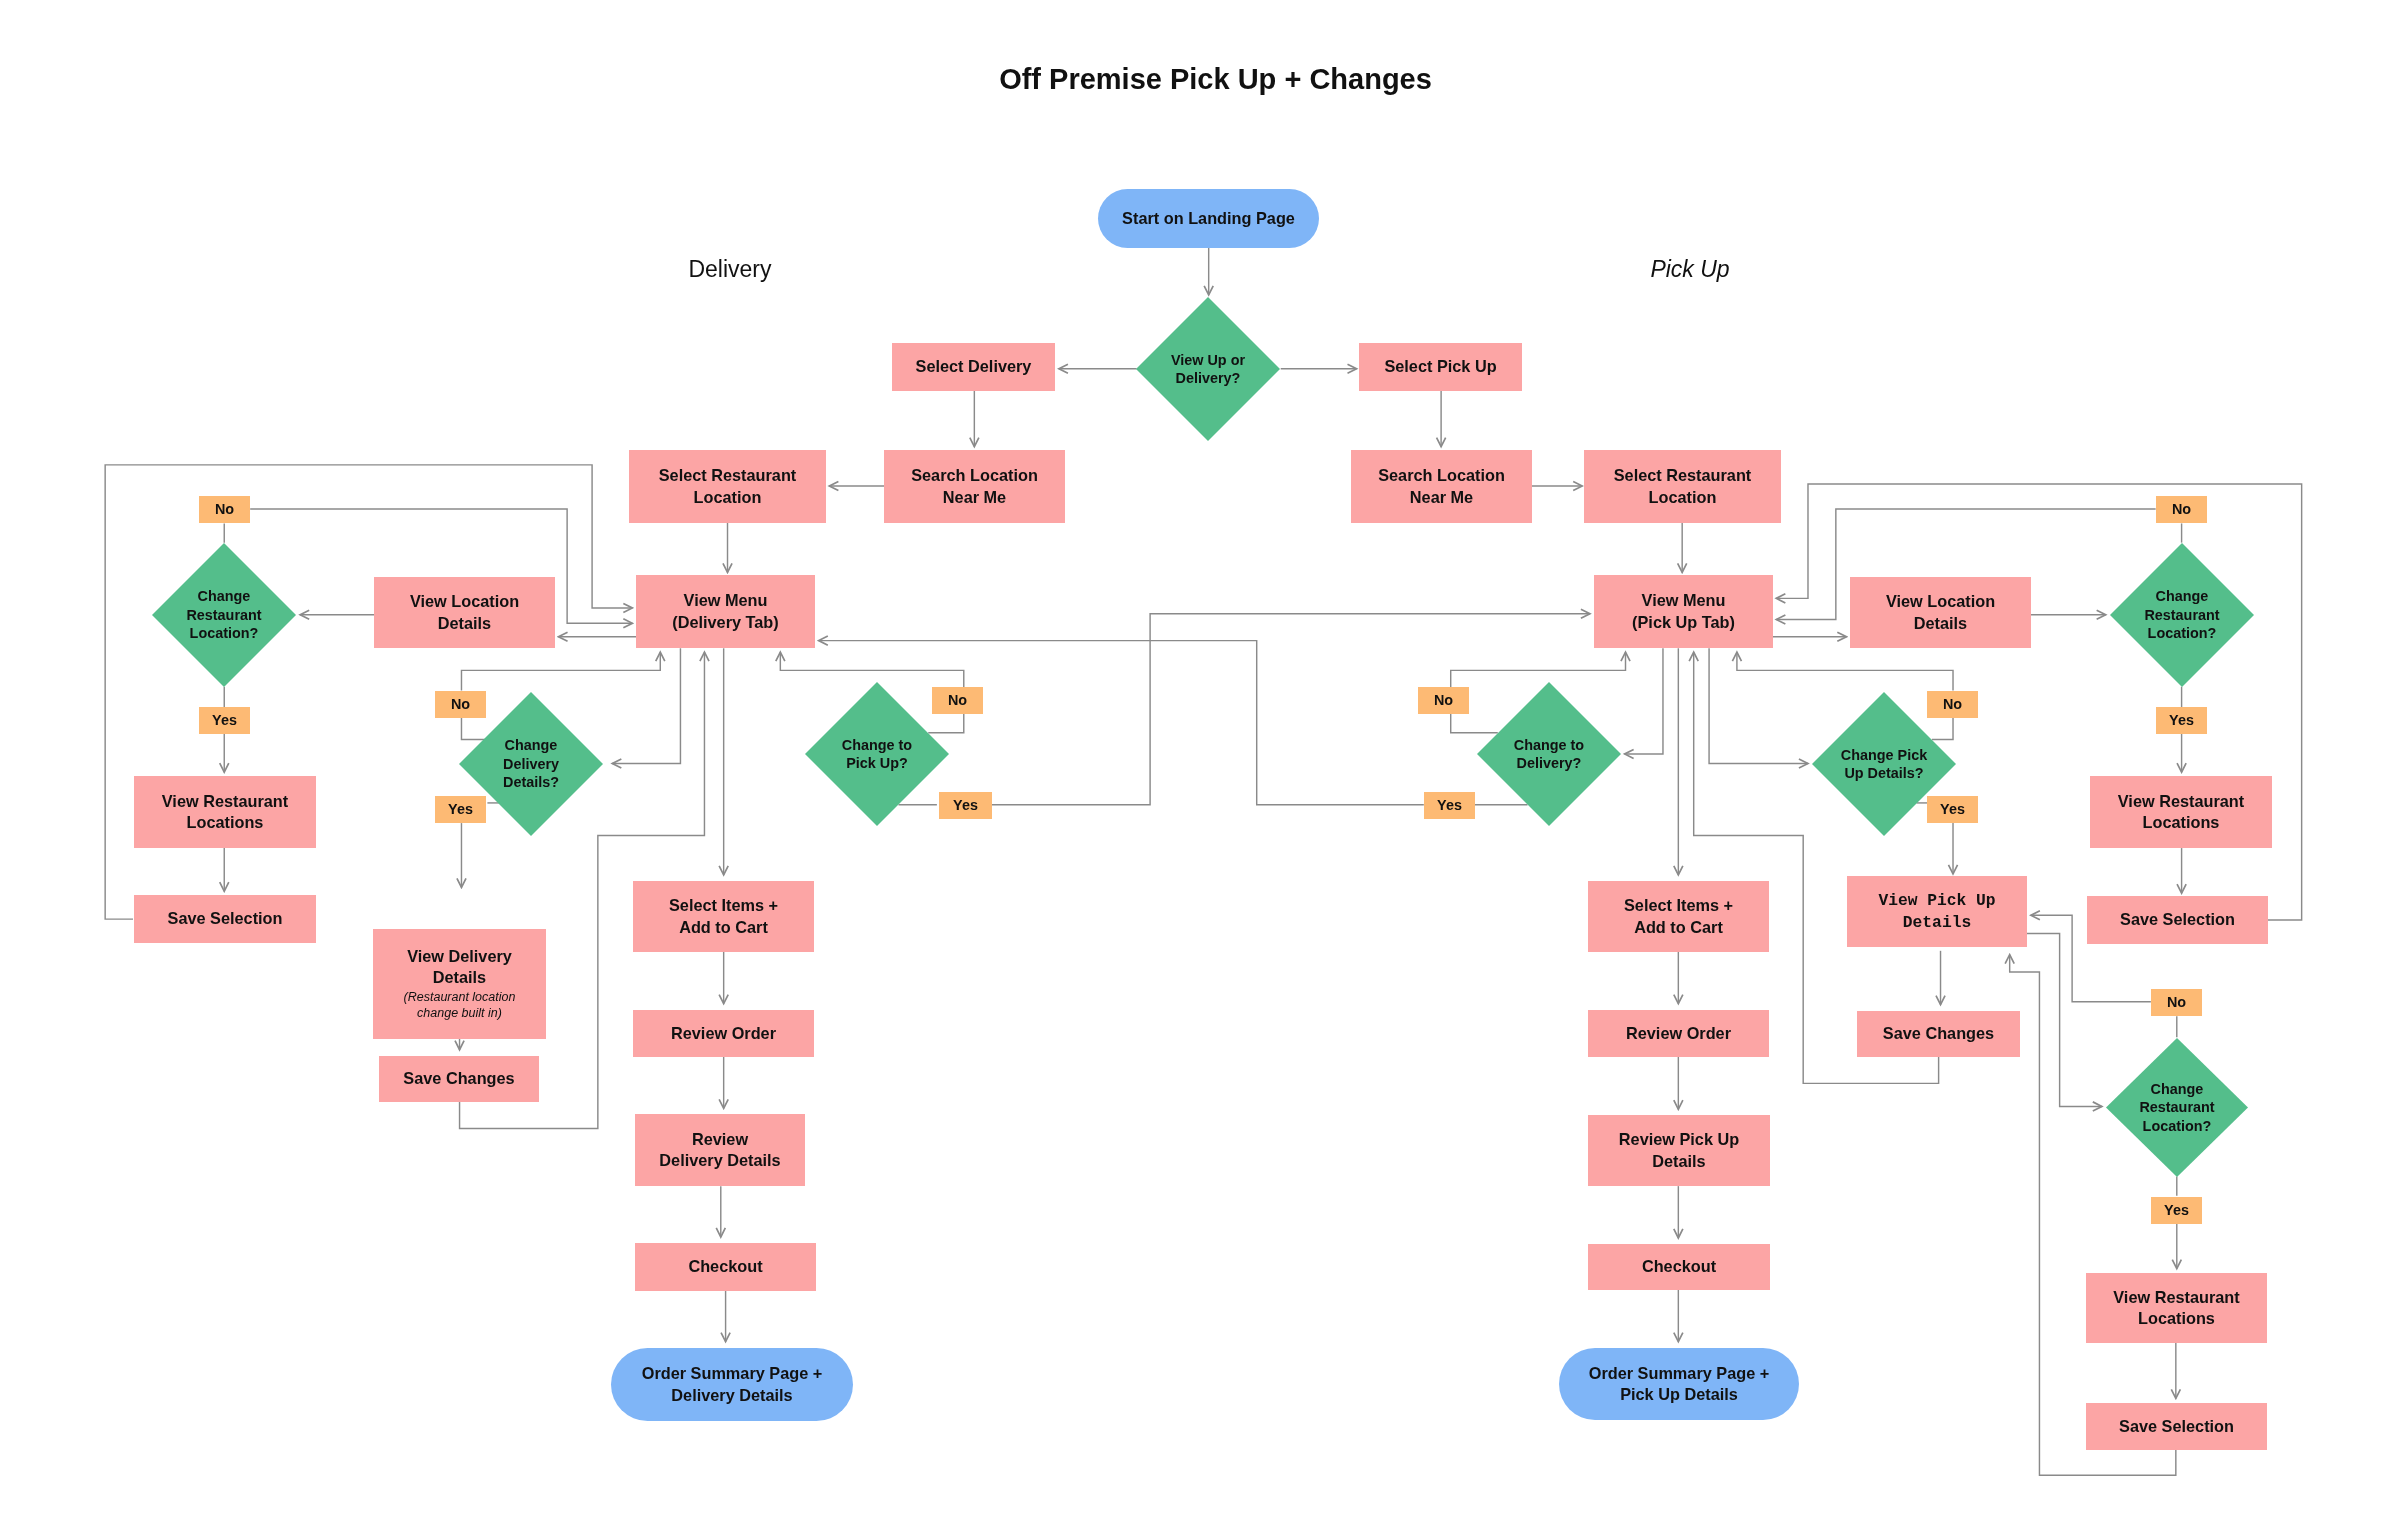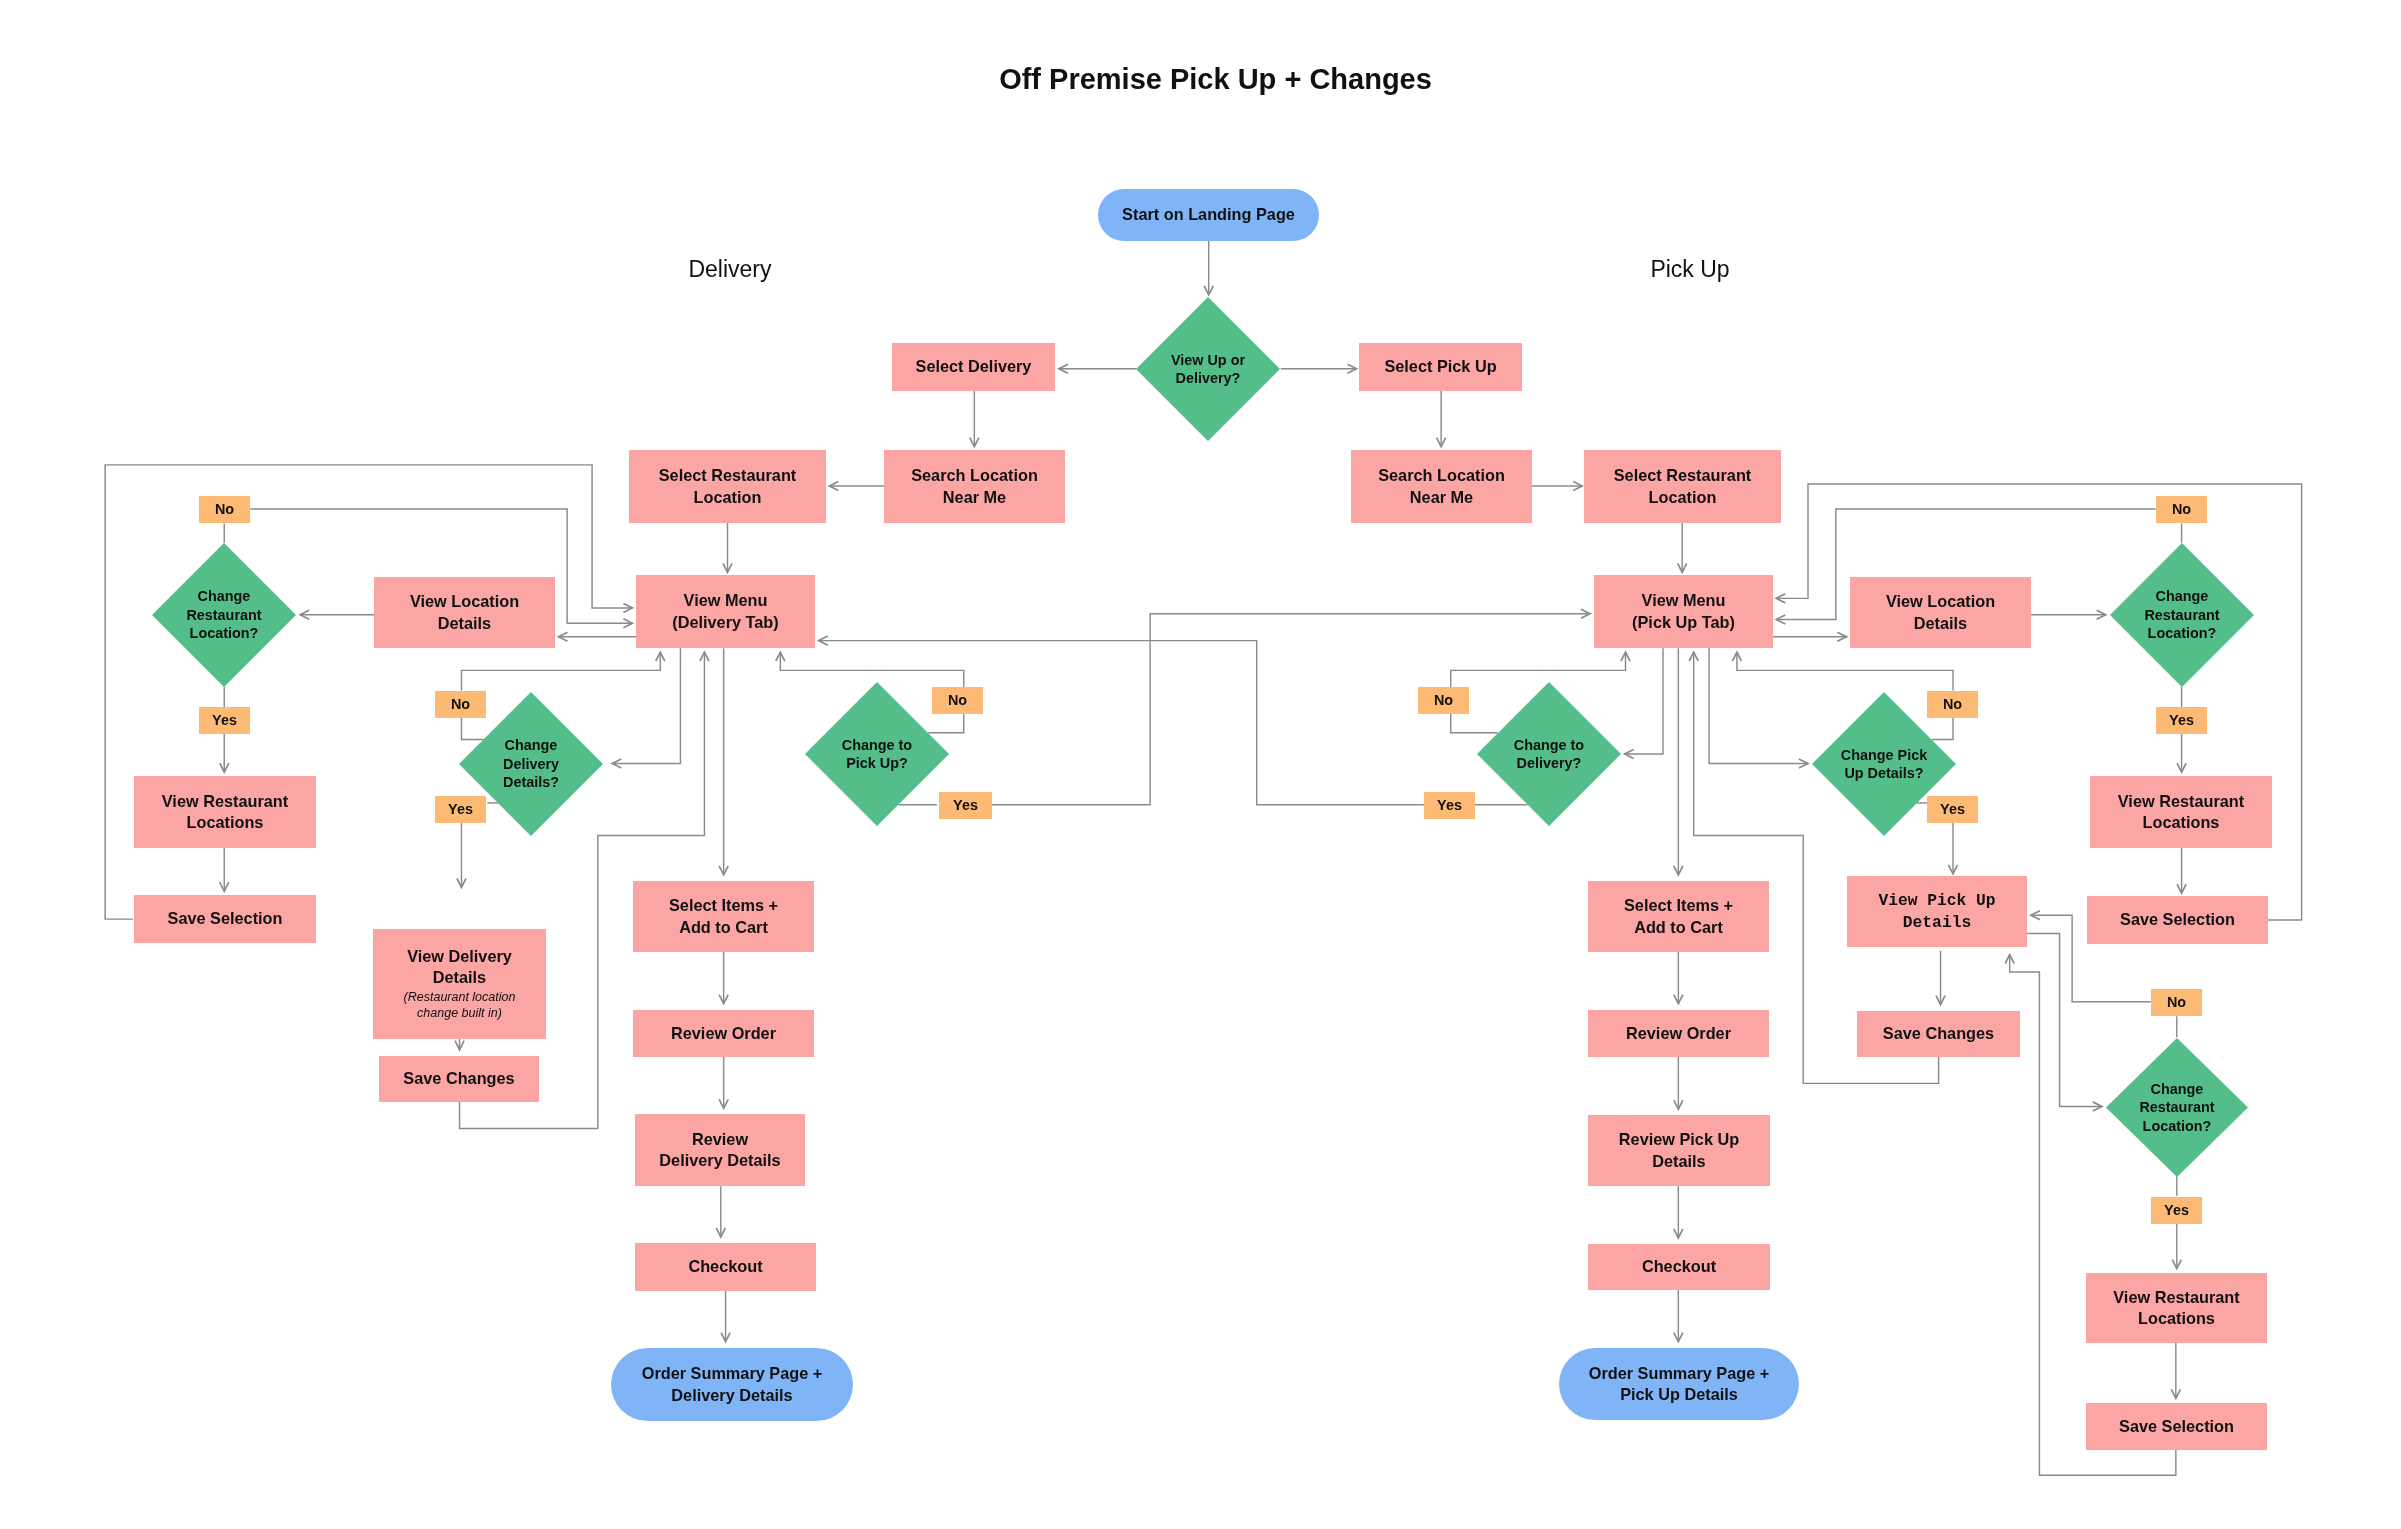--- a/index.html
+++ b/index.html
@@ -90,23 +90,23 @@
     <polyline points="2239,1043 2157,1043 2157,953 2114,953" marker-end="url(#arr)"></polyline>
     <polyline points="2266,1225 2266,1245"></polyline>
     <polyline points="2266,1274 2266,1321" marker-end="url(#arr)"></polyline>
     <polyline points="2265,1398 2265,1456" marker-end="url(#arr)"></polyline>
     <polyline points="2265,1509 2265,1536 2123,1536 2123,1012 2092,1012 2092,994" marker-end="url(#arr)"></polyline>
   </g>
 </svg>
 
 <div class="title" style="left:831px;top:63px;width:769px;">Off Premise Pick Up + Changes</div>
 <div class="lane" style="left:634px;top:256px;width:192px;">Delivery</div>
-<div class="lane" style="left:1594px;top:256px;width:192px;">Pick Up</div>
-
-<div class="node pill" style="left:1098px;top:189px;width:221px;height:52px;">
+<div class="lane" style="left:1594px;top:256px;width:192px;font-style:italic;">Pick Up</div>
+
+<div class="node pill" style="left:1098px;top:189px;width:221px;height:59px;">
     <span class="lbl">Start on Landing Page</span>
   </div>
 <div class="node diamond" style="left:1136px;top:297px;width:144px;height:144px;">
     <span class="lbl">View Up or
 Delivery?</span>
   </div>
 <div class="node process" style="left:892px;top:343px;width:163px;height:48px;">
     <span class="lbl">Select Delivery</span>
   </div>
 <div class="node process" style="left:1359px;top:343px;width:163px;height:48px;">

